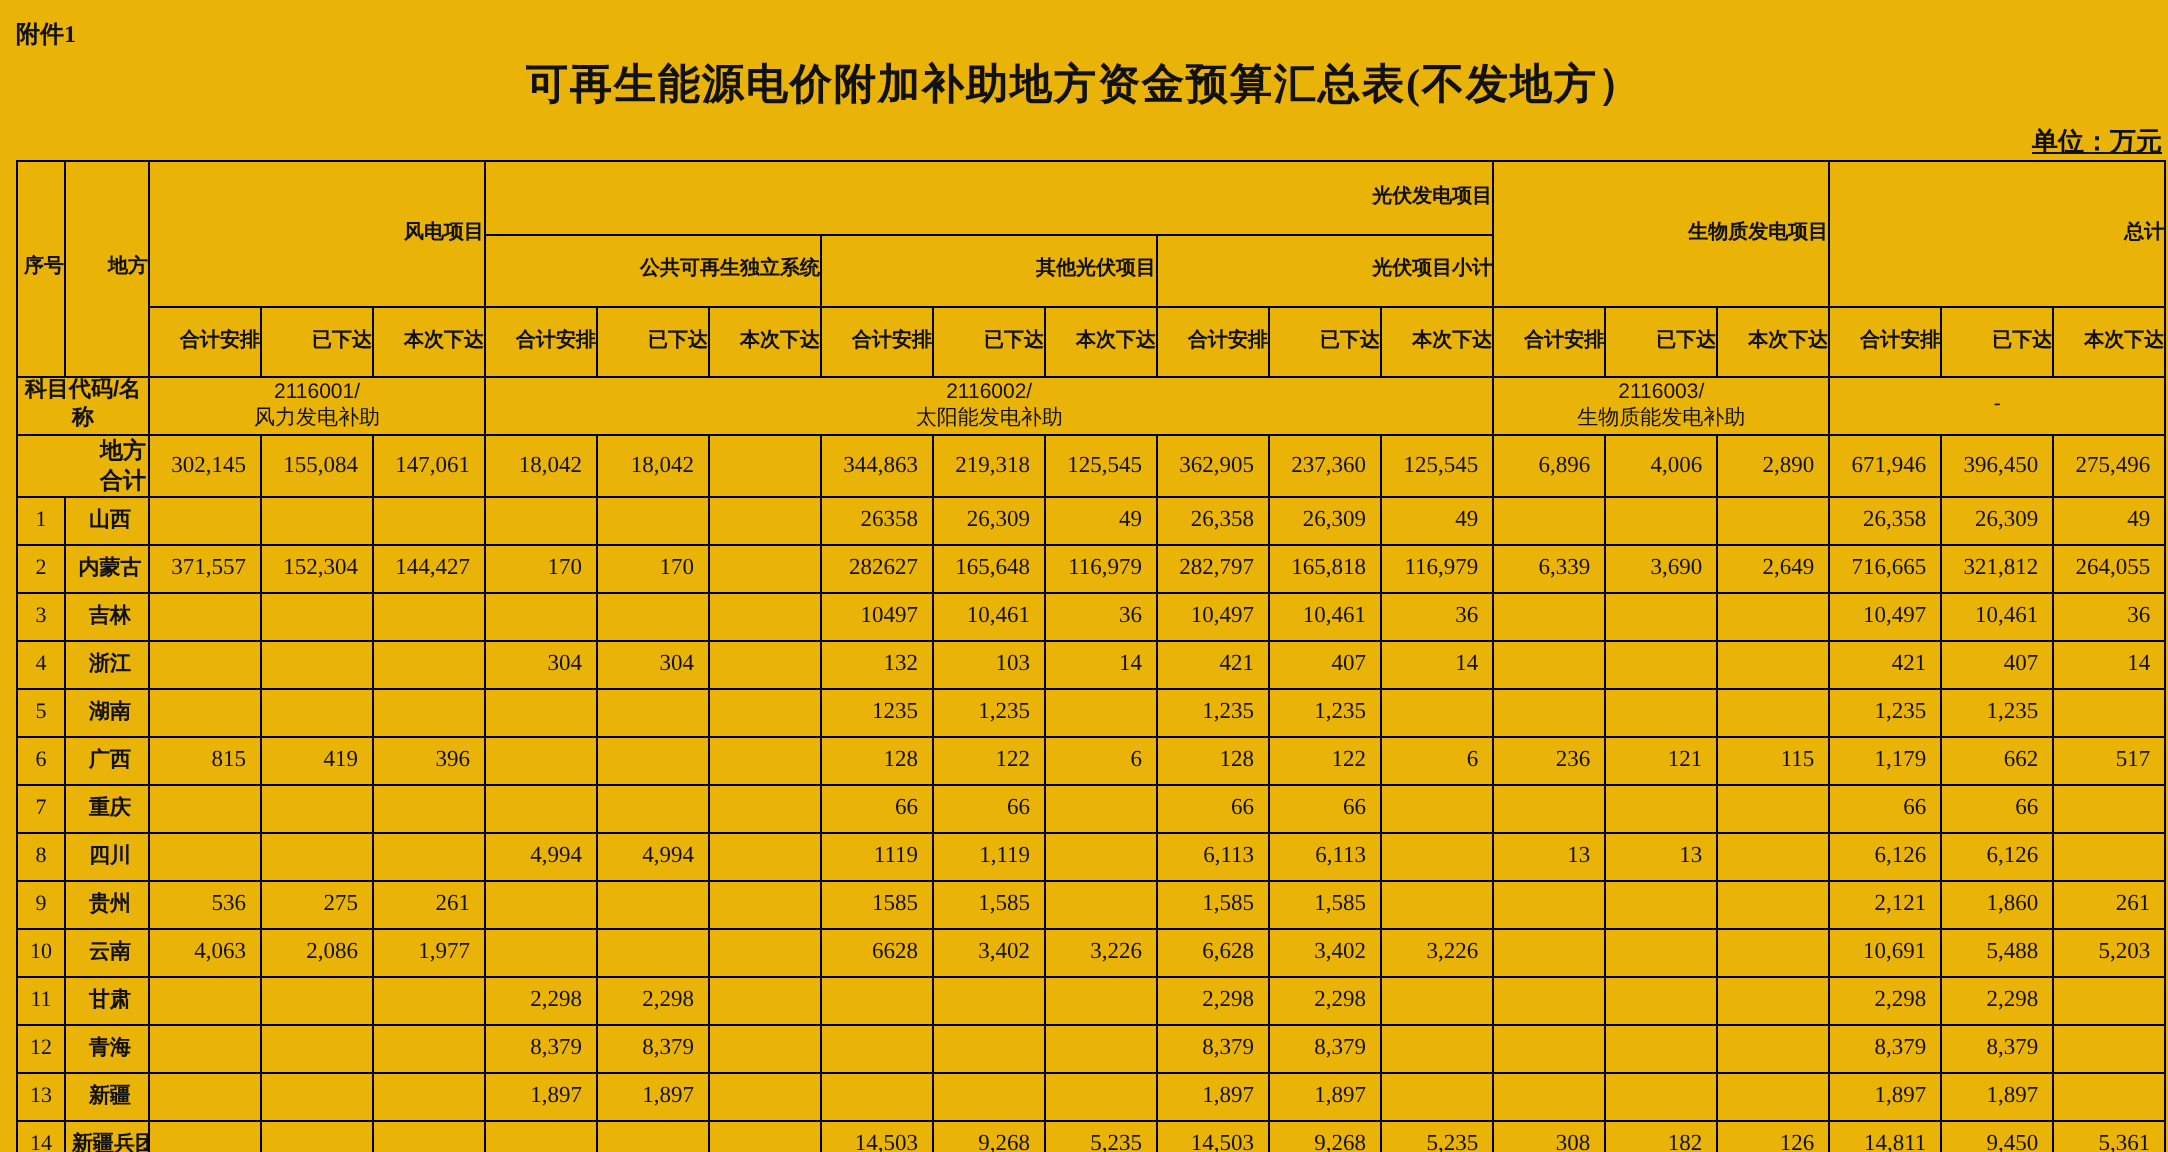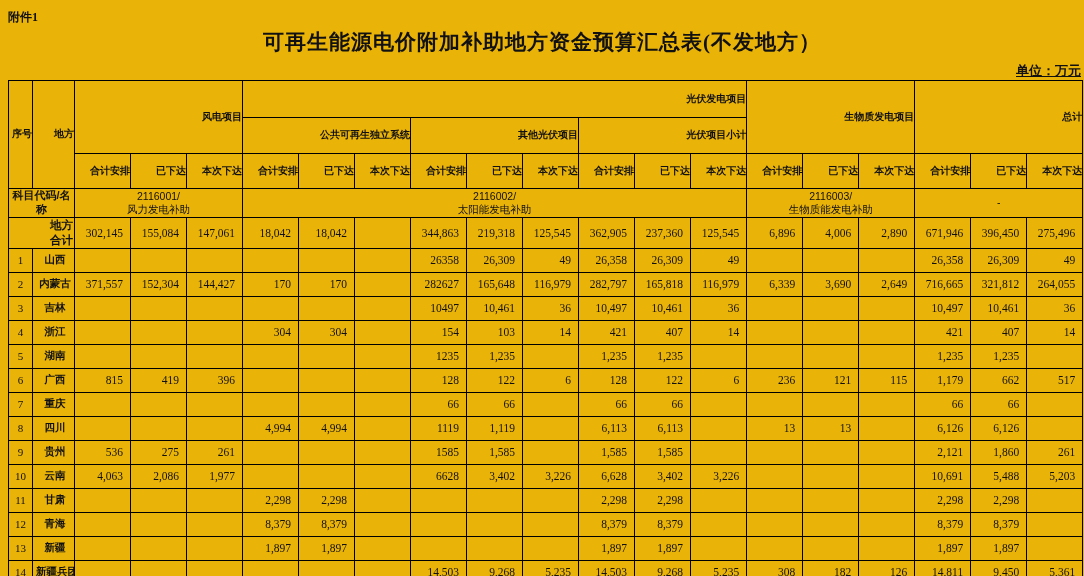--- a/index.html
+++ b/index.html
@@ -193,21 +193,21 @@
         </tr>
         <tr class="trow">
           <td class="seq">4</td>
           <td class="region">浙江</td>
           <td class="num"></td>
           <td class="num"></td>
           <td class="num"></td>
           <td class="num">304</td>
           <td class="num">304</td>
           <td class="num"></td>
-          <td class="num">154</td>
+          <td class="num">132</td>
           <td class="num">103</td>
           <td class="num">14</td>
           <td class="num">421</td>
           <td class="num">407</td>
           <td class="num">14</td>
           <td class="num"></td>
           <td class="num"></td>
           <td class="num"></td>
           <td class="num">421</td>
           <td class="num">407</td>

